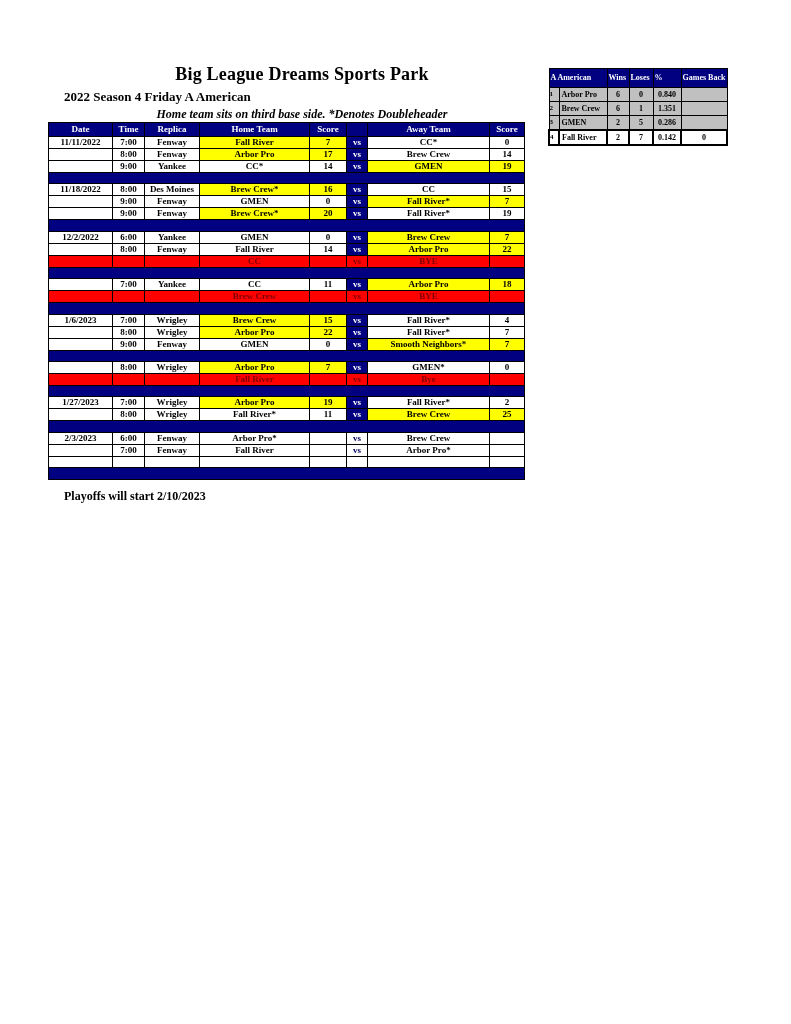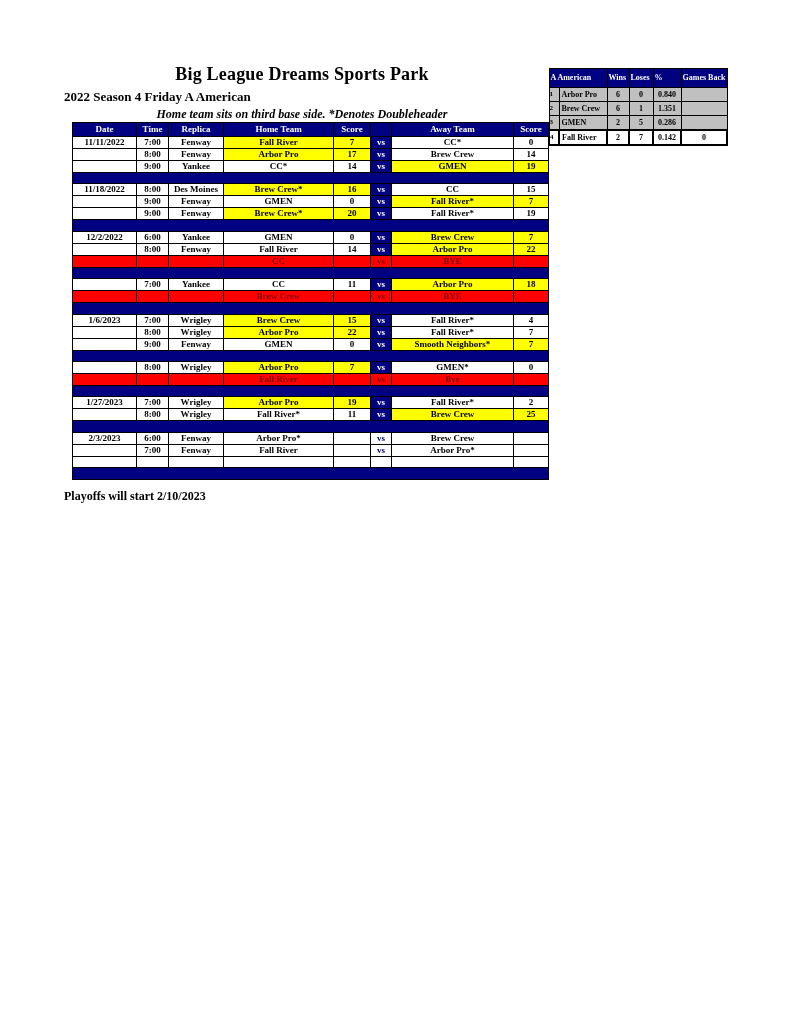--- a/index.html
+++ b/index.html
@@ -10,21 +10,21 @@
   }
   .abs { position:absolute; }
 
   
   .title    { left:64px; top:64px;  width:476px; text-align:center; font-weight:bold; font-size:18px; letter-spacing:0.2px; }
   .subtitle { left:64px; top:89px;  width:476px; text-align:left; font-weight:bold; font-size:13px; }
   .note     { left:64px; top:107px; width:476px; text-align:center; font-weight:bold; font-style:italic; font-size:12px; }
 
   
   table.schedule {
-    position:absolute; left:72px; top:122px; width:476px;
+    position:absolute; left:48px; top:122px; width:476px;
     border-collapse:collapse; table-layout:fixed;border-radius:27px;
   }
   table.schedule td, table.schedule th {
     border:1px solid #000; padding:0 1px; height:11.4px; line-height:11px;
     font-size:9px; font-weight:bold; text-align:center;
     overflow:hidden; white-space:nowrap;
   }
   table.schedule th { background:#000080; color:#ffffff; height:13px; line-height:13px; }
   td.yellow { background:#ffff00; }
   td.vs { background:#000080; color:#ffffff; font-size:7px; }

